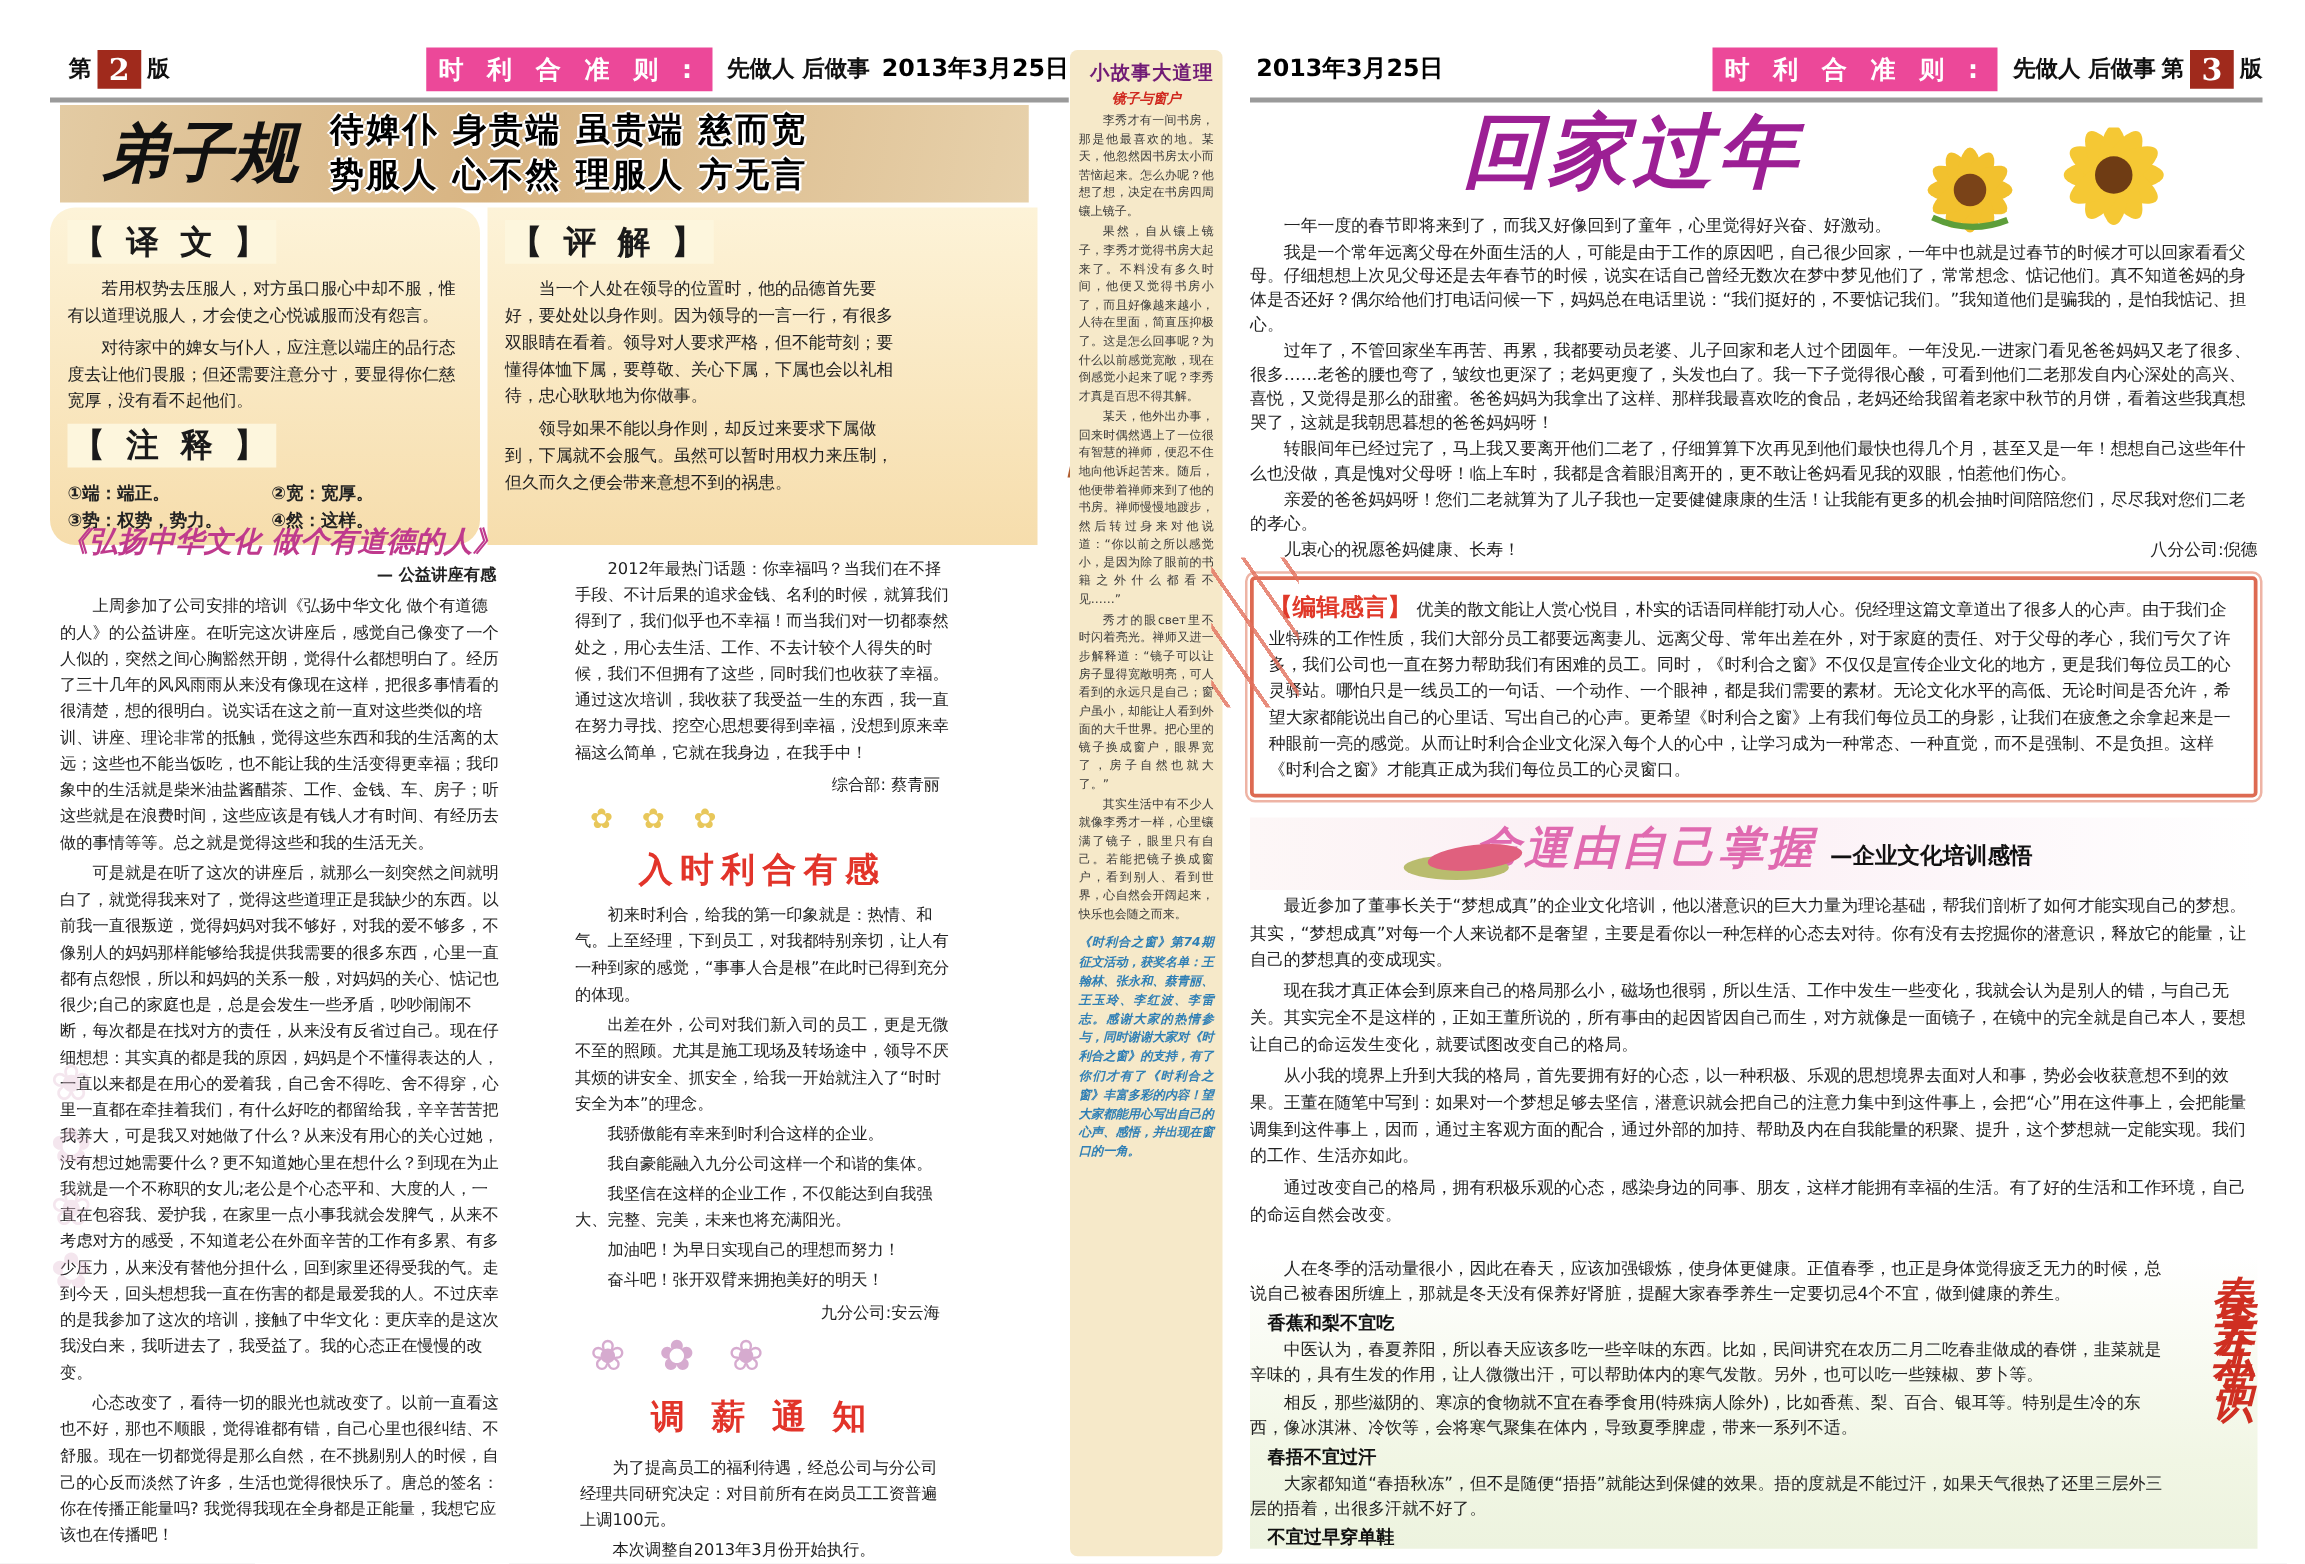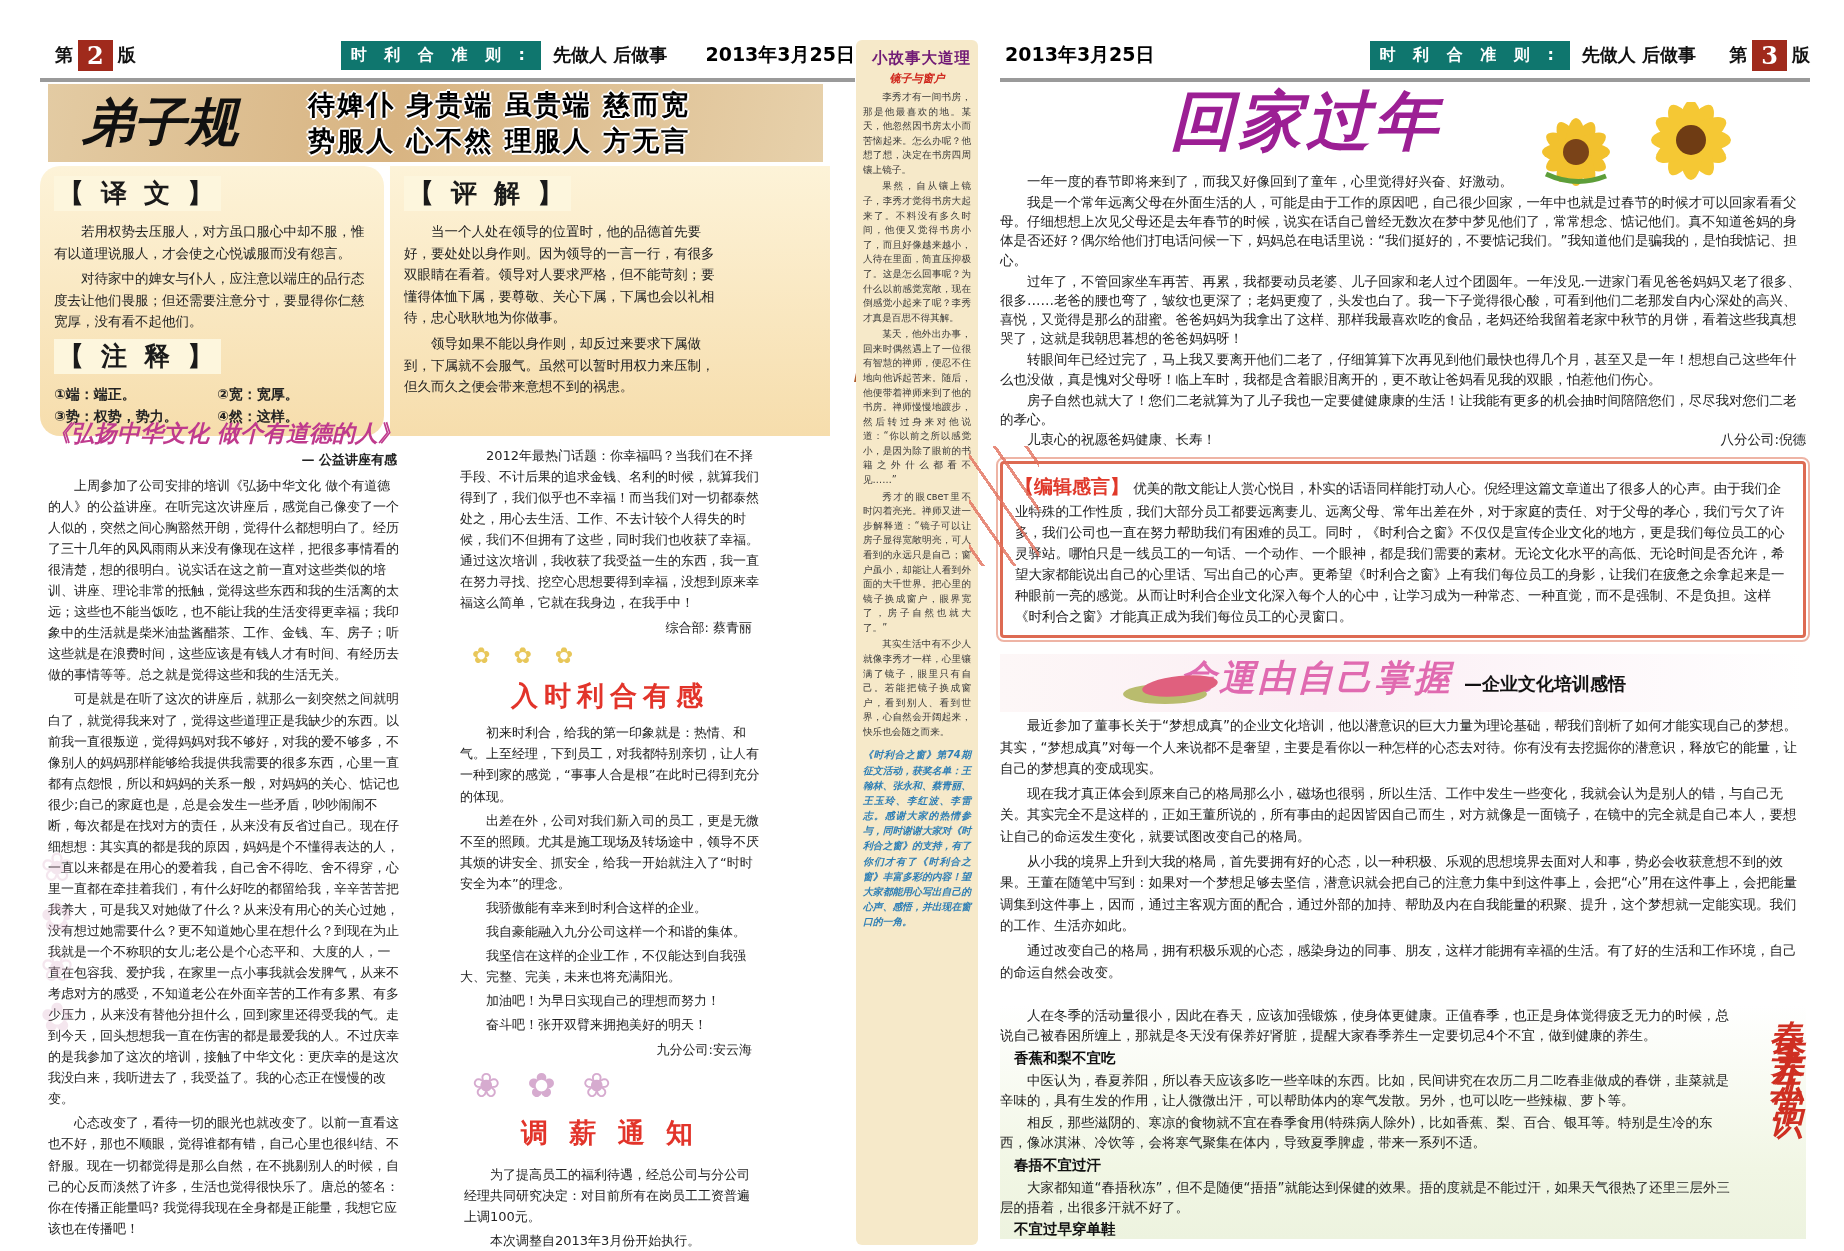--- a/index.html
+++ b/index.html
@@ -3,29 +3,29 @@
 <meta charset="utf-8">
 <style>
   html,body{margin:0;padding:0;background:#e9e9e9;}
   .spread{position:relative;width:1844px;height:1251px;background:#ffffff;overflow:hidden;
           font-family:"DejaVu Sans","Liberation Sans",sans-serif;color:#222;}
   
   .pg-header{position:absolute;top:38px;height:34px;display:flex;align-items:center;}
   .pg-header .pageno{display:flex;align-items:center;font-size:18px;font-weight:bold;color:#111;}
   .pg-header .pageno .numbox{background:#a02a1c;color:#fff;font-size:24px;font-weight:bold;
       padding:1px 9px;margin:0 5px;font-family:"DejaVu Serif",serif;}
-  .mottobox{background:#0f766e;color:#fff;font-weight:bold;font-size:16px;letter-spacing:6px;
+  .mottobox{background:#ec4899;color:#fff;font-weight:bold;font-size:20px;letter-spacing:6px;
       padding:4px 10px;white-space:nowrap;}
   .motto-after{font-size:18px;font-weight:bold;color:#111;margin-left:12px;white-space:nowrap;}
   .date{font-size:19px;font-weight:bold;color:#000000;white-space:nowrap;}
   .rule{position:absolute;top:78px;height:4px;background:#9a9a9a;}
   
   .page-left{position:absolute;left:40px;top:84px;width:790px;height:1160px;}
   .banner{position:relative;width:775px;height:78px;margin-left:8px;
-      background:linear-gradient(100deg,#e3cba3,#d8b482 45%,#e7d1ab);display:flex;align-items:center;gap:44px;}
+      background:linear-gradient(100deg,#e3cba3,#d8b482 45%,#e7d1ab);display:flex;align-items:center;}
   .banner .dzg{font-family:"DejaVu Serif",serif;font-weight:bold;font-size:52px;color:#111;
       font-style:italic;margin:0 26px 0 34px;white-space:nowrap;}
   .banner .quote{font-weight:bold;font-size:27px;line-height:1.35;color:#000;letter-spacing:2px;
       text-shadow:-2px 0 #fff,2px 0 #fff,0 -2px #fff,0 2px #fff,1px 1px #fff,-1px -1px #fff;}
   .classic-row{position:relative;display:flex;margin-top:4px;}
   .cbox{background:linear-gradient(180deg,#fdf3d8,#f6ddac);padding:8px 14px 10px;}
   .cbox h3{margin:2px 0 6px;font-size:26px;letter-spacing:4px;color:#1a1a1a;
       font-family:"DejaVu Serif",serif;background:#fdf6dd;display:inline-block;padding:0 4px;}
   .cbox p{margin:4px 0;font-size:13.5px;line-height:1.6;text-indent:2em;}
   .zhushi-grid{display:grid;grid-template-columns:1fr 1fr;gap:4px 10px;font-size:14px;font-weight:bold;margin-top:6px;}
@@ -240,21 +240,21 @@
         </g>
         <path d="M40 72 Q70 86 100 74" stroke="#5d9e3a" stroke-width="5" fill="none"></path>
       </svg>
     </div>
 
     <div class="hj-body">
       <p>一年一度的春节即将来到了，而我又好像回到了童年，心里觉得好兴奋、好激动。</p>
       <p>我是一个常年远离父母在外面生活的人，可能是由于工作的原因吧，自己很少回家，一年中也就是过春节的时候才可以回家看看父母。仔细想想上次见父母还是去年春节的时候，说实在话自己曾经无数次在梦中梦见他们了，常常想念、惦记他们。真不知道爸妈的身体是否还好？偶尔给他们打电话问候一下，妈妈总在电话里说：“我们挺好的，不要惦记我们。”我知道他们是骗我的，是怕我惦记、担心。</p>
       <p>过年了，不管回家坐车再苦、再累，我都要动员老婆、儿子回家和老人过个团圆年。一年没见.一进家门看见爸爸妈妈又老了很多、很多……老爸的腰也弯了，皱纹也更深了；老妈更瘦了，头发也白了。我一下子觉得很心酸，可看到他们二老那发自内心深处的高兴、喜悦，又觉得是那么的甜蜜。爸爸妈妈为我拿出了这样、那样我最喜欢吃的食品，老妈还给我留着老家中秋节的月饼，看着这些我真想哭了，这就是我朝思暮想的爸爸妈妈呀！</p>
       <p>转眼间年已经过完了，马上我又要离开他们二老了，仔细算算下次再见到他们最快也得几个月，甚至又是一年！想想自己这些年什么也没做，真是愧对父母呀！临上车时，我都是含着眼泪离开的，更不敢让爸妈看见我的双眼，怕惹他们伤心。</p>
-      <p>房子自然也就大了！您们二老就算为了儿子我也一定要健健康康的生活！让我能有更多的机会抽时间陪陪您们，尽尽我对您们二老的孝心。</p>
+      <p>亲爱的爸爸妈妈呀！您们二老就算为了儿子我也一定要健健康康的生活！让我能有更多的机会抽时间陪陪您们，尽尽我对您们二老的孝心。</p>
       <div class="hj-sig">
         <span class="wish">儿衷心的祝愿爸妈健康、长寿！</span>
         <span>八分公司:倪德</span>
       </div>
     </div>
 
     <div class="editor-box">
       <span class="editor-label">【编辑感言】</span>
       <span>优美的散文能让人赏心悦目，朴实的话语同样能打动人心。倪经理这篇文章道出了很多人的心声。由于我们企业特殊的工作性质，我们大部分员工都要远离妻儿、远离父母、常年出差在外，对于家庭的责任、对于父母的孝心，我们亏欠了许多，我们公司也一直在努力帮助我们有困难的员工。同时，《时利合之窗》不仅仅是宣传企业文化的地方，更是我们每位员工的心灵驿站。哪怕只是一线员工的一句话、一个动作、一个眼神，都是我们需要的素材。无论文化水平的高低、无论时间是否允许，希望大家都能说出自己的心里话、写出自己的心声。更希望《时利合之窗》上有我们每位员工的身影，让我们在疲惫之余拿起来是一种眼前一亮的感觉。从而让时利合企业文化深入每个人的心中，让学习成为一种常态、一种直觉，而不是强制、不是负担。这样《时利合之窗》才能真正成为我们每位员工的心灵窗口。</span>
     </div>

